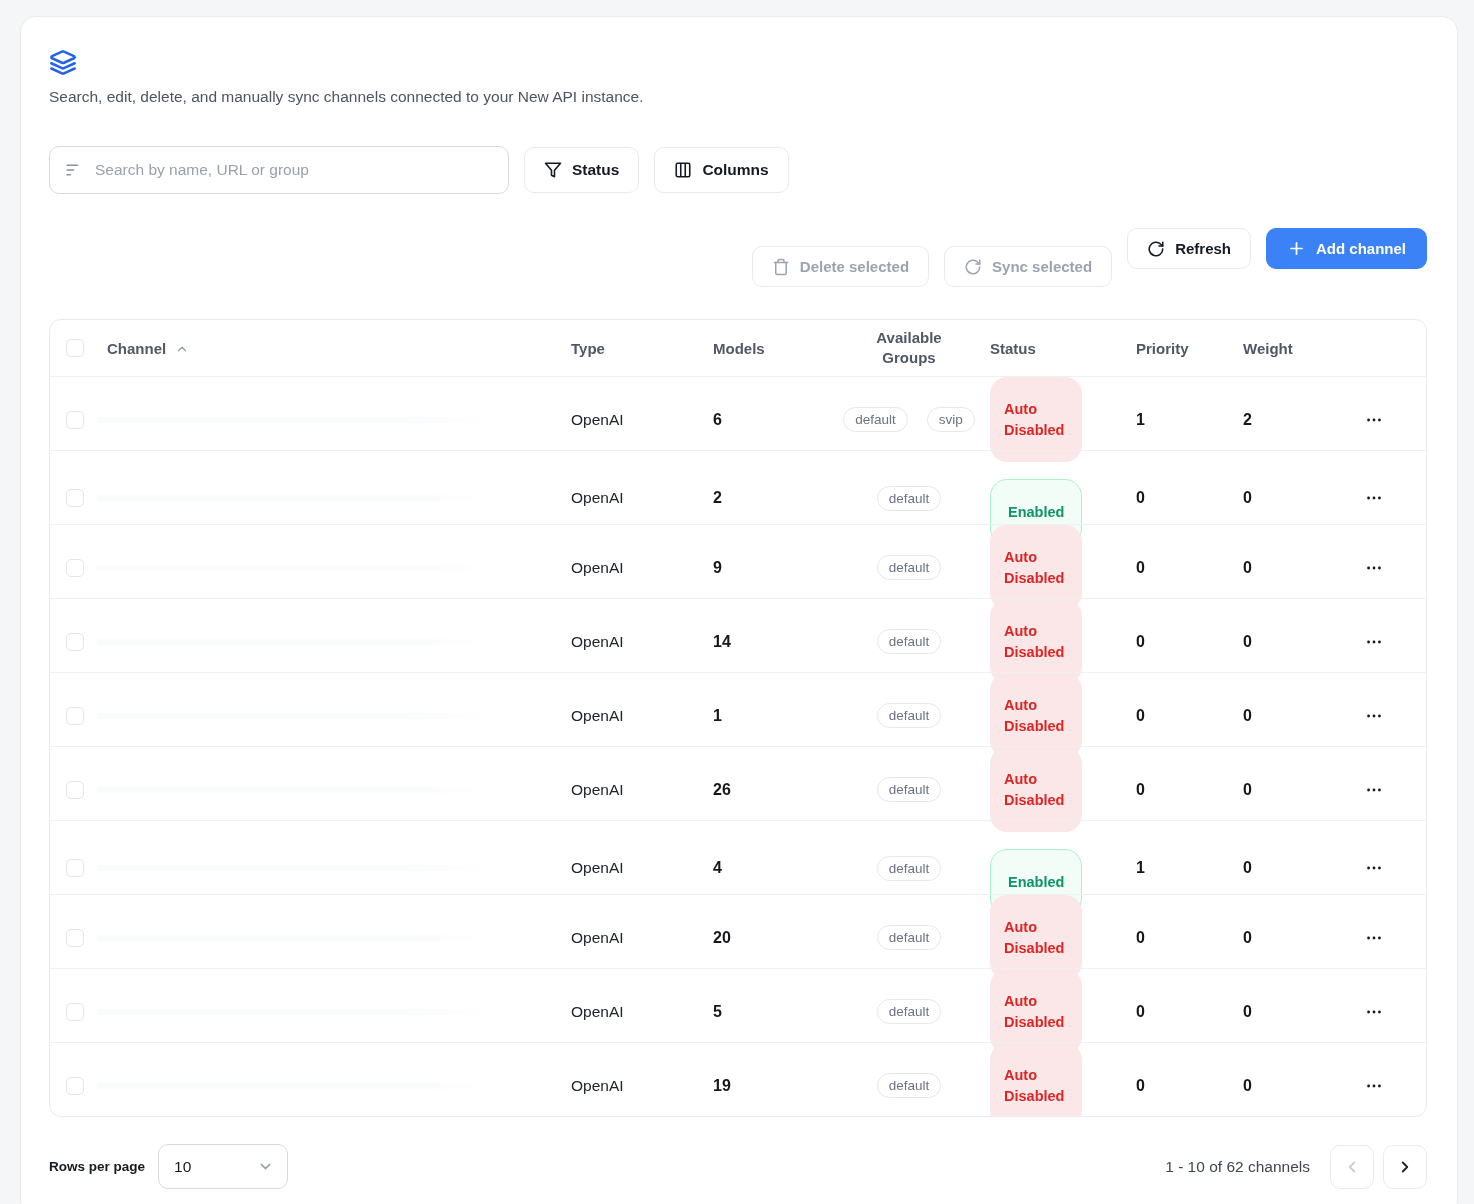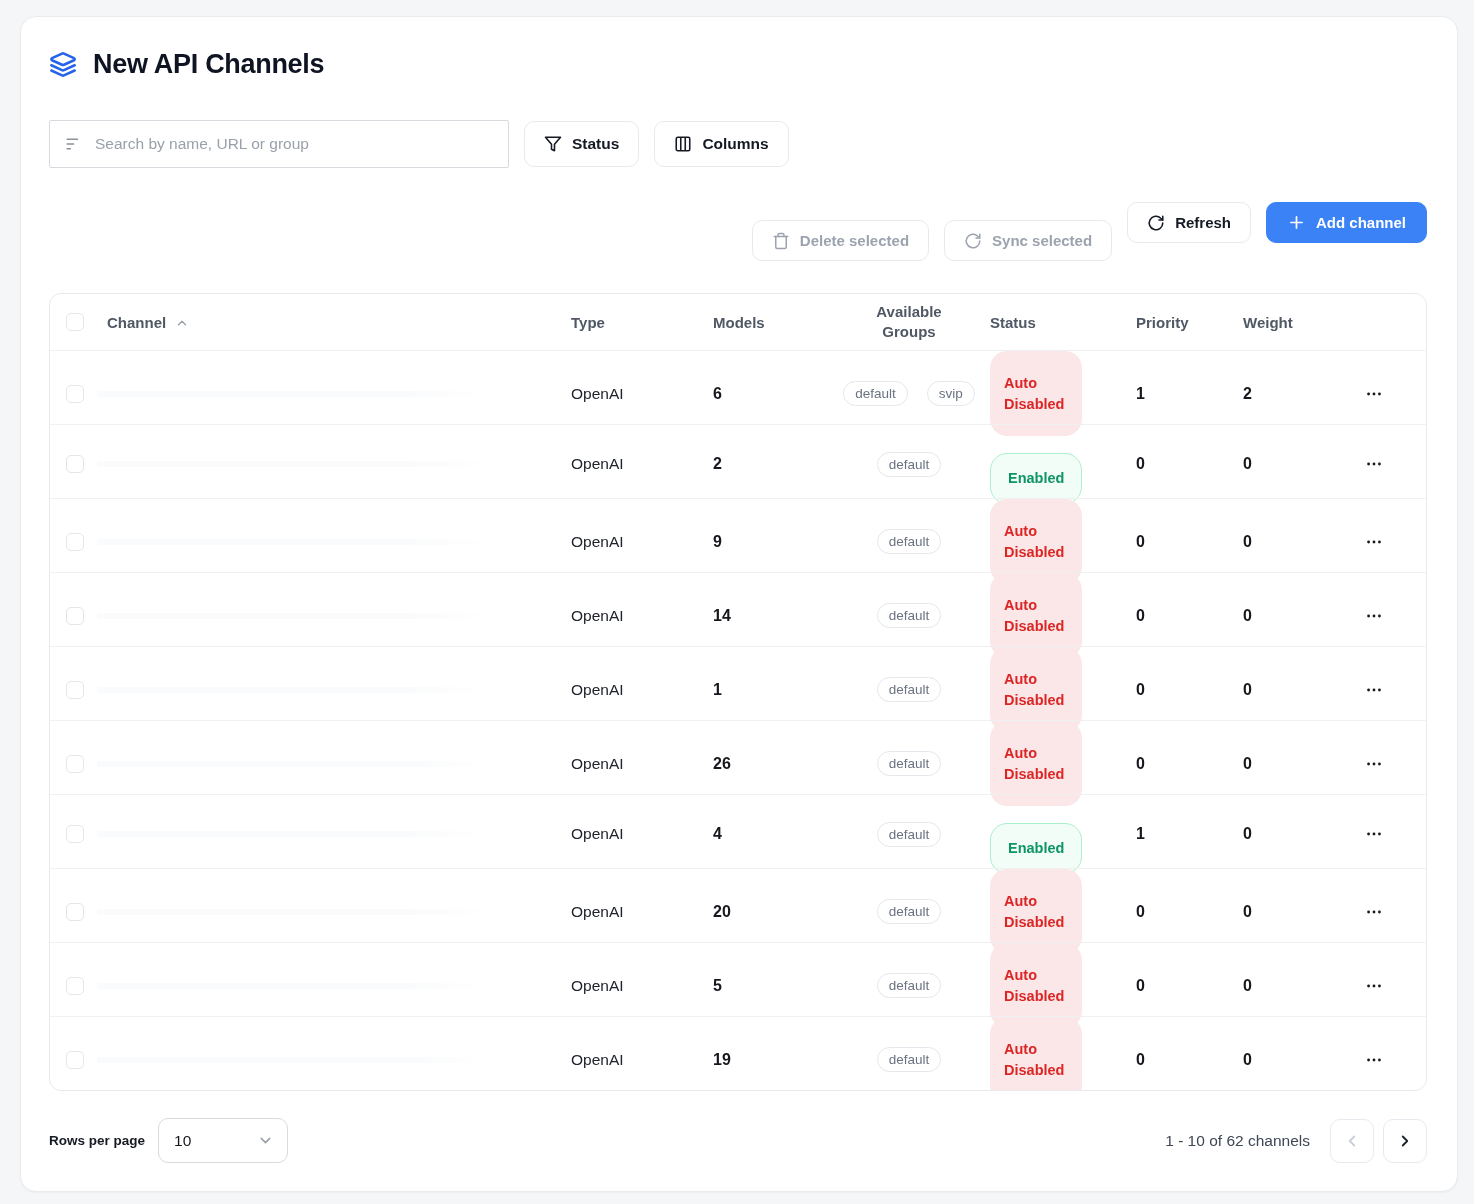--- a/index.html
+++ b/index.html
@@ -19,21 +19,21 @@
   .title-row { display:flex; align-items:center; gap:16px; }
   .title-row h1 { font-size:27px; font-weight:700; color:#0f1422; letter-spacing:-.3px; }
   .logo { width:28px; height:28px; color:#2563eb; display:flex; }
   .subtitle { margin-top:11px; font-size:15.5px; color:#4b5563; }
 
   
   .toolbar { margin-top:40px; display:flex; align-items:center; gap:15px; }
   .search-wrap { position:relative; width:460px; }
   .search-wrap .s-icon { position:absolute; left:15px; top:50%; transform:translateY(-50%); color:#8b929c; display:flex; }
   .search-input {
-    width:100%; height:48px; border:1px solid #d7dbe0; border-radius:2px;
+    width:100%; height:48px; border:1px solid #d7dbe0; border-radius:10px;
     padding:0 14px 0 45px; font-size:15.5px; color:#1c222e; outline:none;
     font-family:inherit; background:#fff;
   }
   .search-input::placeholder { color:#9aa1ab; }
   .btn {
     display:inline-flex; align-items:center; justify-content:center; gap:10px;
     height:46px; padding:0 19px; background:#fff; border:1px solid #e7eaee;
     border-radius:10px; font-size:15.5px; font-weight:700; color:#141923;
     font-family:inherit; cursor:pointer;
   }
@@ -69,21 +69,21 @@
   .checkbox {
     width:18px; height:18px; border:1.5px solid #e3e6ea; border-radius:5px;
     background:#fff; display:inline-block; cursor:pointer;
   }
   .tag {
     border:1px solid #e4e7ec; border-radius:999px; padding:4px 11px;
     font-size:13.5px; color:#6b7280; background:#fff; white-space:nowrap;
   }
   .pill { display:inline-block; border-radius:17px; font-weight:700; font-size:14.5px; line-height:1.42; }
   .pill-danger { background:#fbe7e7; color:#dc2626; padding:22px 14px; max-width:92px; }
-  .pill-success { background:#f3fdf7; color:#0d9467; border:1px solid #aaf0cd; padding:14px 17px;margin-top:28px; }
+  .pill-success { background:#f3fdf7; color:#0d9467; border:1px solid #aaf0cd; padding:22px 17px;margin-top:28px; }
   .more-btn { background:none; border:none; cursor:pointer; color:#15181e; display:flex; padding:4px 2px; }
 
   
   .td-channel { position:relative; }
   .blur-panel {
     position:absolute; left:-10px; top:-3px; bottom:-3px; width:393px; z-index:2;
     background:linear-gradient(90deg,#fafbfc 0%,#fafbfc 80%,rgba(250,251,252,0) 100%);
     display:flex; flex-direction:column; justify-content:center; gap:10px; padding-left:13px;
     overflow:hidden;
   }
@@ -116,22 +116,22 @@
 <div class="card">
 
   <div class="title-row">
     <span class="logo">
       <svg width="28" height="28" viewBox="0 0 24 24" fill="none" stroke="currentColor" stroke-width="2.2" stroke-linecap="round" stroke-linejoin="round">
         <path d="m12.83 2.18a2 2 0 0 0-1.66 0L2.6 6.08a1 1 0 0 0 0 1.83l8.58 3.91a2 2 0 0 0 1.66 0l8.58-3.9a1 1 0 0 0 0-1.83Z"></path>
         <path d="m22 12.25-9.17 4.16a2 2 0 0 1-1.66 0L2 12.25"></path>
         <path d="m22 16.75-9.17 4.16a2 2 0 0 1-1.66 0L2 16.75"></path>
       </svg>
     </span>
-    <h1>New API Channels</h1>
-  </div>
+  </div>
+  <p class="subtitle">Search, edit, delete, and manually sync channels connected to your New API instance.</p>
 
   <div class="toolbar">
     <div class="search-wrap">
       <span class="s-icon">
         <svg width="19" height="19" viewBox="0 0 24 24" fill="none" stroke="currentColor" stroke-width="2.1" stroke-linecap="round">
           <path d="M4 6h13"></path>
             <path d="M4 12h8"></path>
             <path d="M4 18h4"></path>
         </svg>
       </span>

